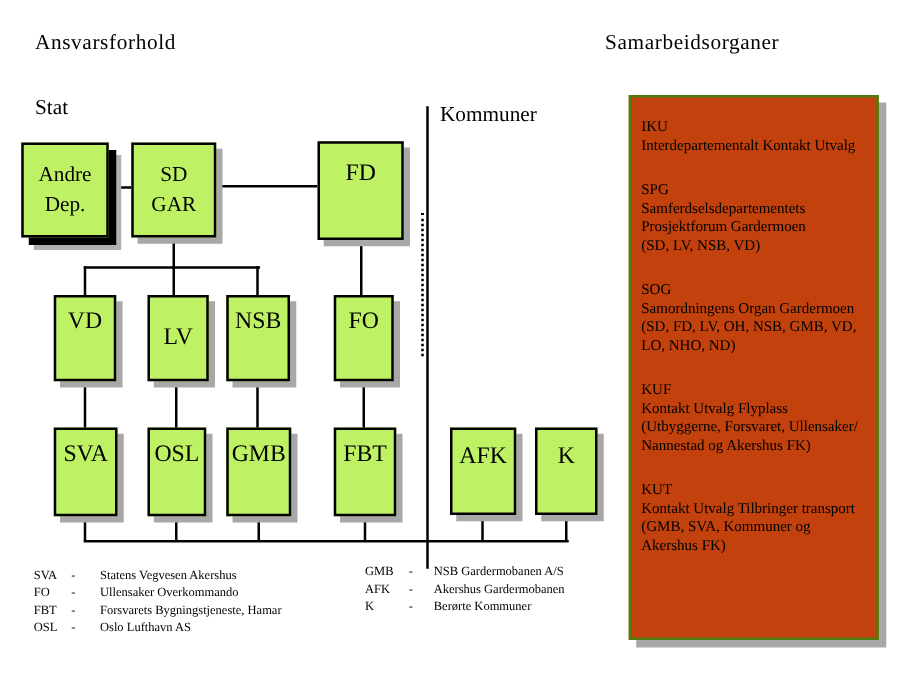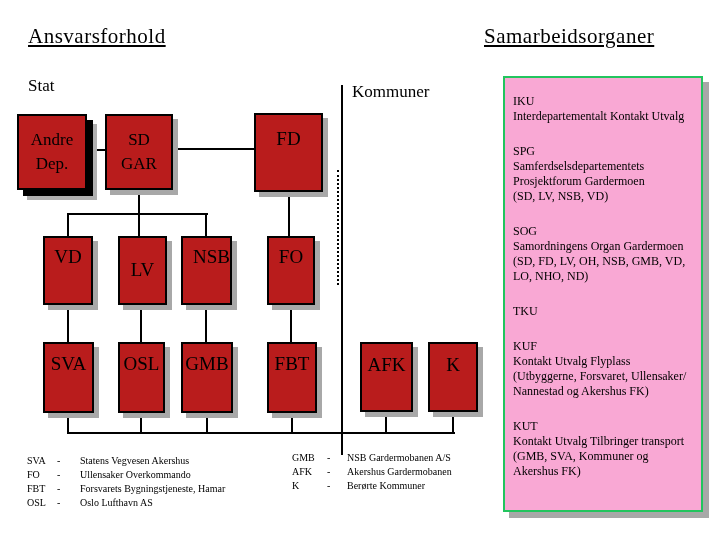--- a/index.html
+++ b/index.html
@@ -1,35 +1,35 @@
 <!DOCTYPE html>
 <html><head>
 <meta charset="utf-8">
 <style>
   html,body { margin:0; padding:0; background:#ffffff; }
   .canvas {
     position:relative; width:719px; height:539px; background:#ffffff;
     font-family:"Liberation Serif", serif; color:#000; overflow:hidden;
   }
-  .title { position:absolute; font-size:21px; letter-spacing:0.5px;text-decoration:underline; }
+  .title { position:absolute; font-size:17px; letter-spacing:0.5px; }
   .section-label { position:absolute; font-size:17px; }
   .line { position:absolute; background:#000; }
   .dashline { position:absolute; width:0; border-left:2px dotted #000; }
   .obox {
-    position:absolute; box-sizing:border-box; background:#b91c1c;
+    position:absolute; box-sizing:border-box; background:#bef264;
     border:2px solid #000; box-shadow:5px 5px 0 #a8a8a8;
     text-align:center; font-size:19px;
   }
   .obox .bx-label { display:block; white-space:pre-line; }
   .obox.vcenter { display:flex; align-items:center; justify-content:center; }
   .obox.vcenter .bx-label { font-size:17px; line-height:24px; padding:0; }
   .obox.dbl-shadow { box-shadow:6px 6px 0 #000000, 10px 10px 0 #b0b0b0; }
   .panel {
-    position:absolute; box-sizing:border-box; background:#f9a8d4;
-    border:2px solid #22c55e; box-shadow:6px 6px 0 #a8a8a8;
+    position:absolute; box-sizing:border-box; background:#c2410c;
+    border:2px solid #4d7c0f; box-shadow:6px 6px 0 #a8a8a8;
     padding:16px 6px 0 8px; font-size:12px; line-height:15px;
   }
   .entry { margin-bottom:20px; }
   .entry .desc { white-space:pre-line; }
   .legend { position:absolute; font-size:10px; line-height:14px; }
   .lrow { display:flex; }
   .legend-left .labbr { width:30px; }
   .legend-left .ldash { width:23px; }
   .legend-mid .labbr { width:35px; }
   .legend-mid .ldash { width:20px; }
@@ -80,21 +80,21 @@
   <div class="obox" style="left:43px; top:236px; width:50px; height:69px;">
     <span class="bx-label" style="padding-top:8px;">VD</span>
   </div>
 
   <div class="obox" style="left:254px; top:113px; width:69px; height:79px;">
     <span class="bx-label" style="padding-top:13px;">FD</span>
   </div>
   <div class="obox" style="left:118px; top:236px; width:49px; height:69px;">
     <span class="bx-label" style="padding-top:21px;">LV</span>
   </div>
-  <div class="obox" style="left:181px; top:236px; width:51px; height:69px;text-align:right;">
+  <div class="obox" style="left:181px; top:236px; width:51px; height:69px;">
     <span class="bx-label" style="padding-top:8px;">NSB</span>
   </div>
   <div class="obox" style="left:267px; top:236px; width:48px; height:69px;">
     <span class="bx-label" style="padding-top:8px;">FO</span>
   </div>
 
   <div class="obox" style="left:43px; top:342px; width:51px; height:71px;">
     <span class="bx-label" style="padding-top:9px;">SVA</span>
   </div>
   <div class="obox" style="left:118px; top:342px; width:47px; height:71px;">
@@ -124,21 +124,20 @@
 Prosjektforum Gardermoen
 (SD, LV, NSB, VD)</div>
     </div>
     <div class="entry">
       <div class="abbr">SOG</div>
       <div class="desc">Samordningens Organ Gardermoen
 (SD, FD, LV, OH, NSB, GMB, VD,
 LO, NHO, ND)</div>
     </div>
     <div class="entry">
-      <div class="abbr">TKU</div>
     </div>
     <div class="entry">
       <div class="abbr">KUF</div>
       <div class="desc">Kontakt Utvalg Flyplass
 (Utbyggerne, Forsvaret, Ullensaker/
 Nannestad og Akershus FK)</div>
     </div>
     <div class="entry">
       <div class="abbr">KUT</div>
       <div class="desc">Kontakt Utvalg Tilbringer transport

